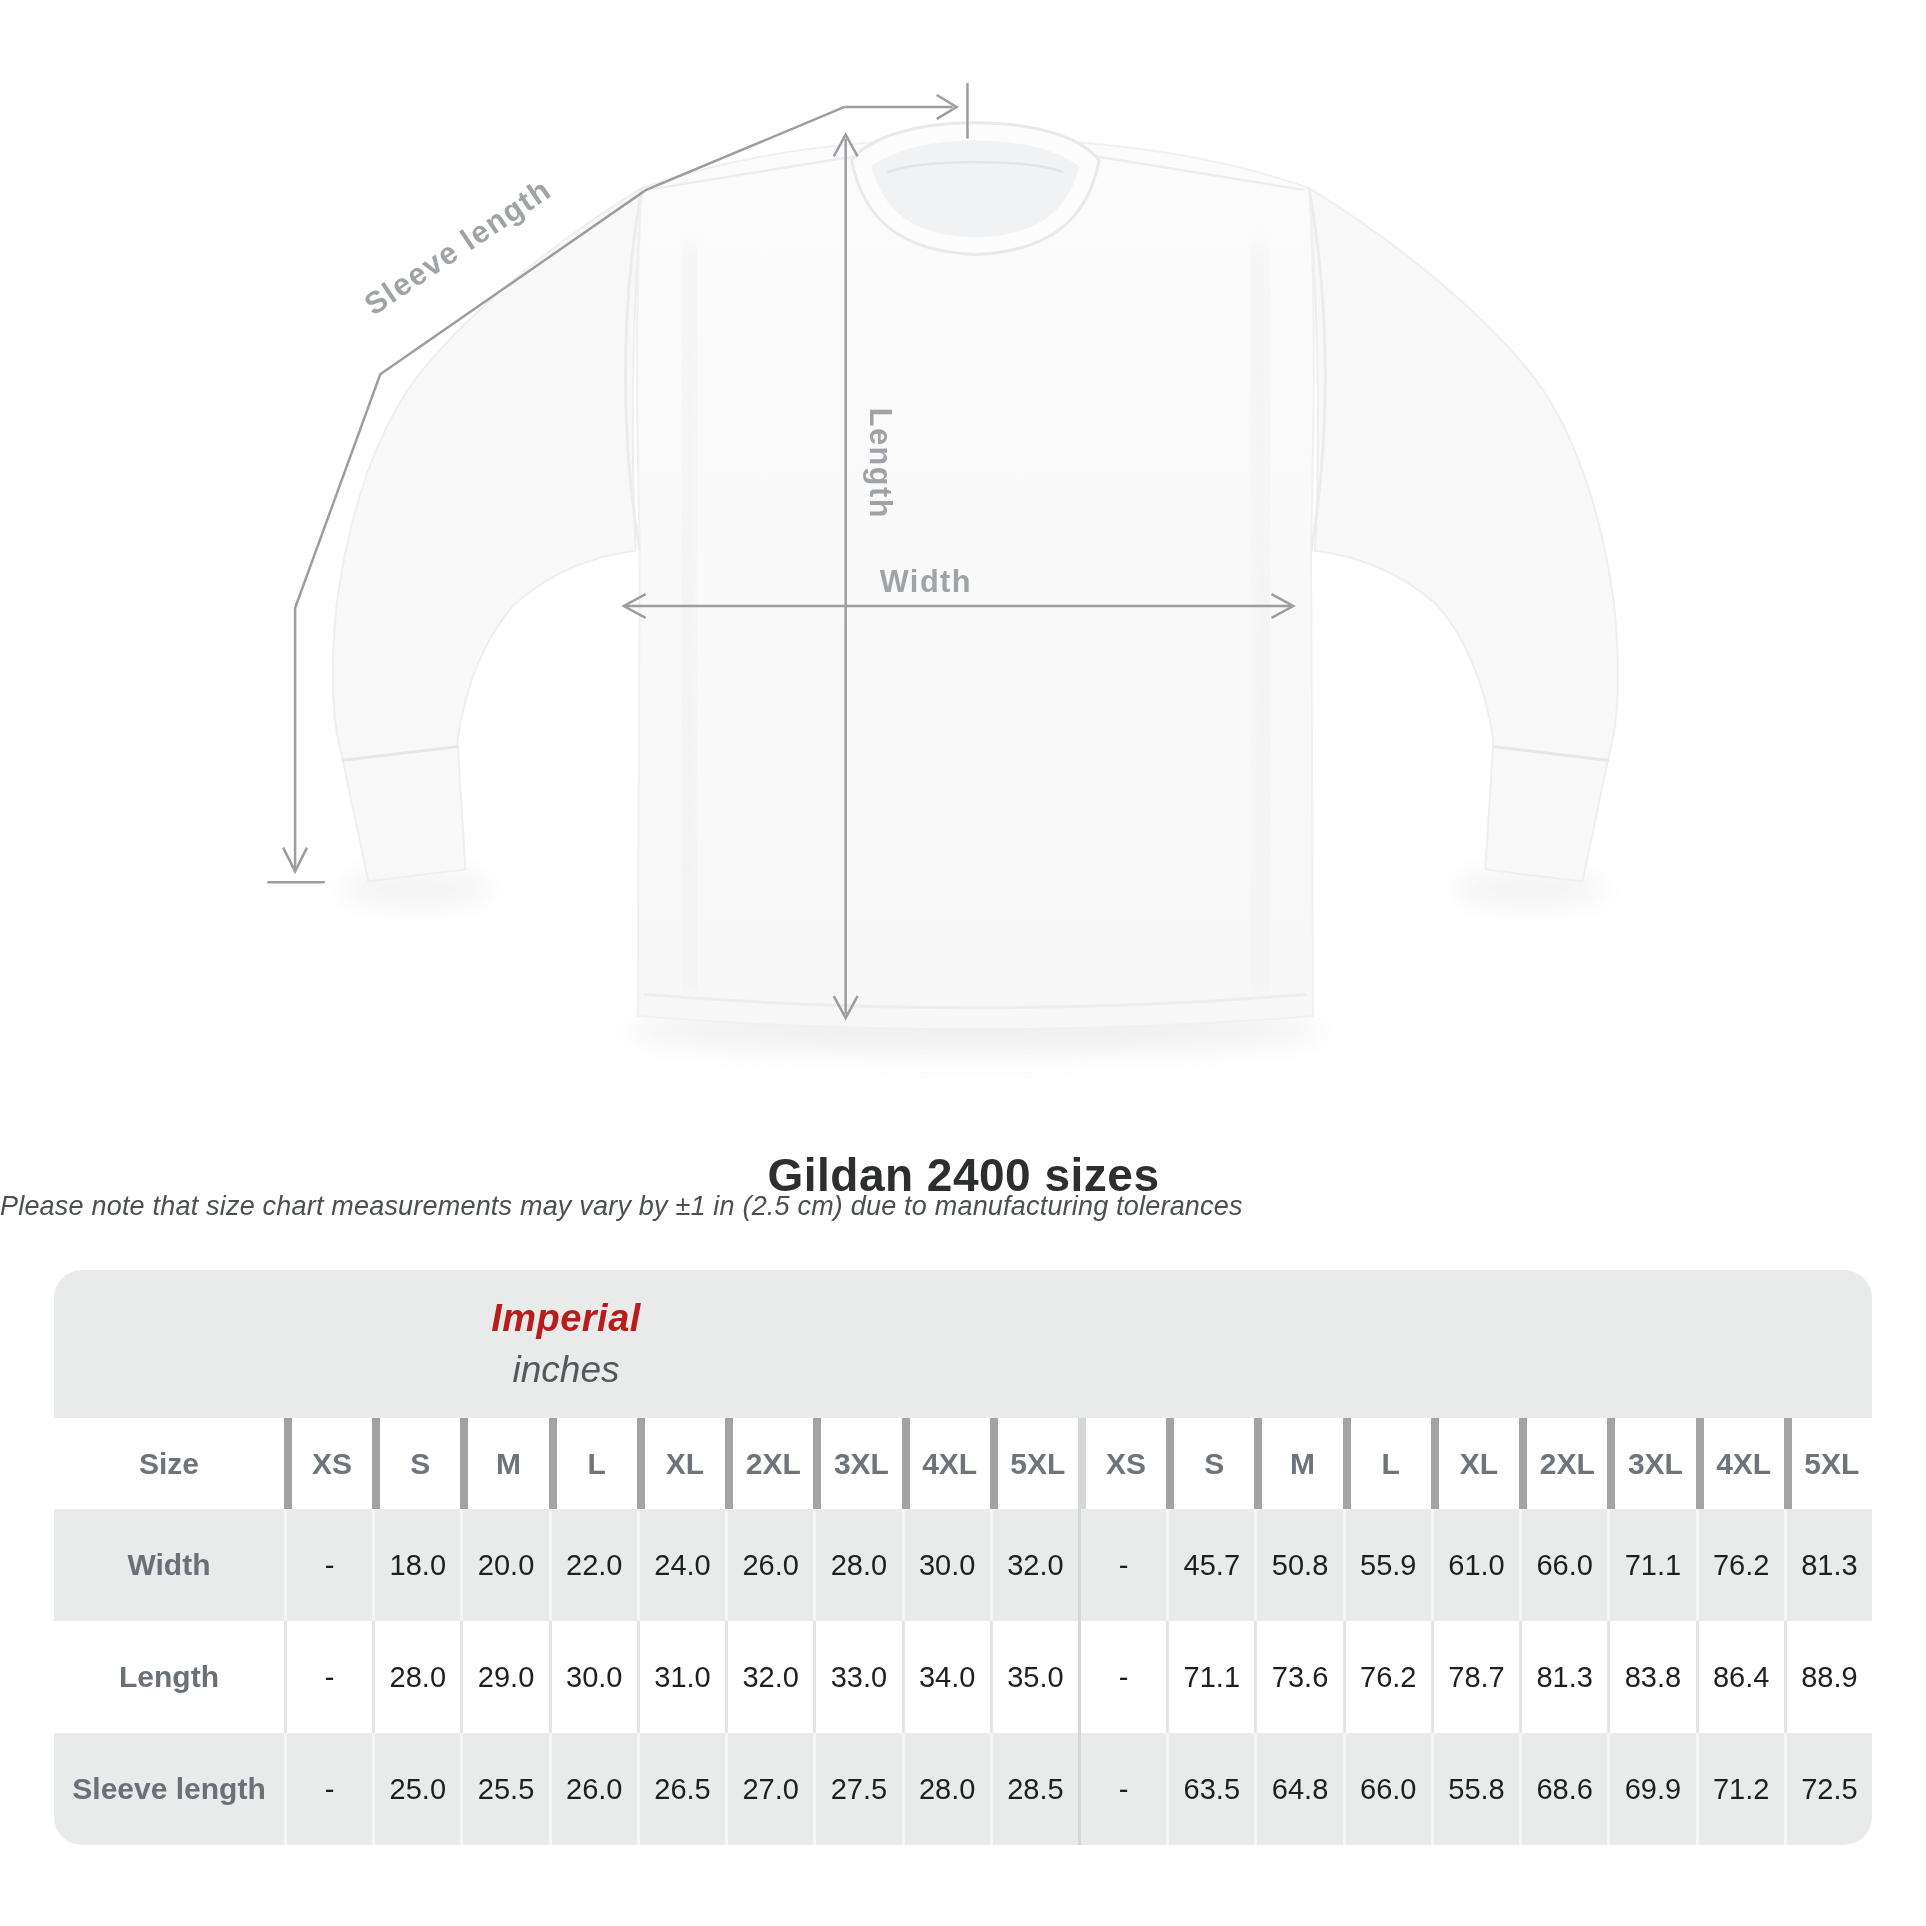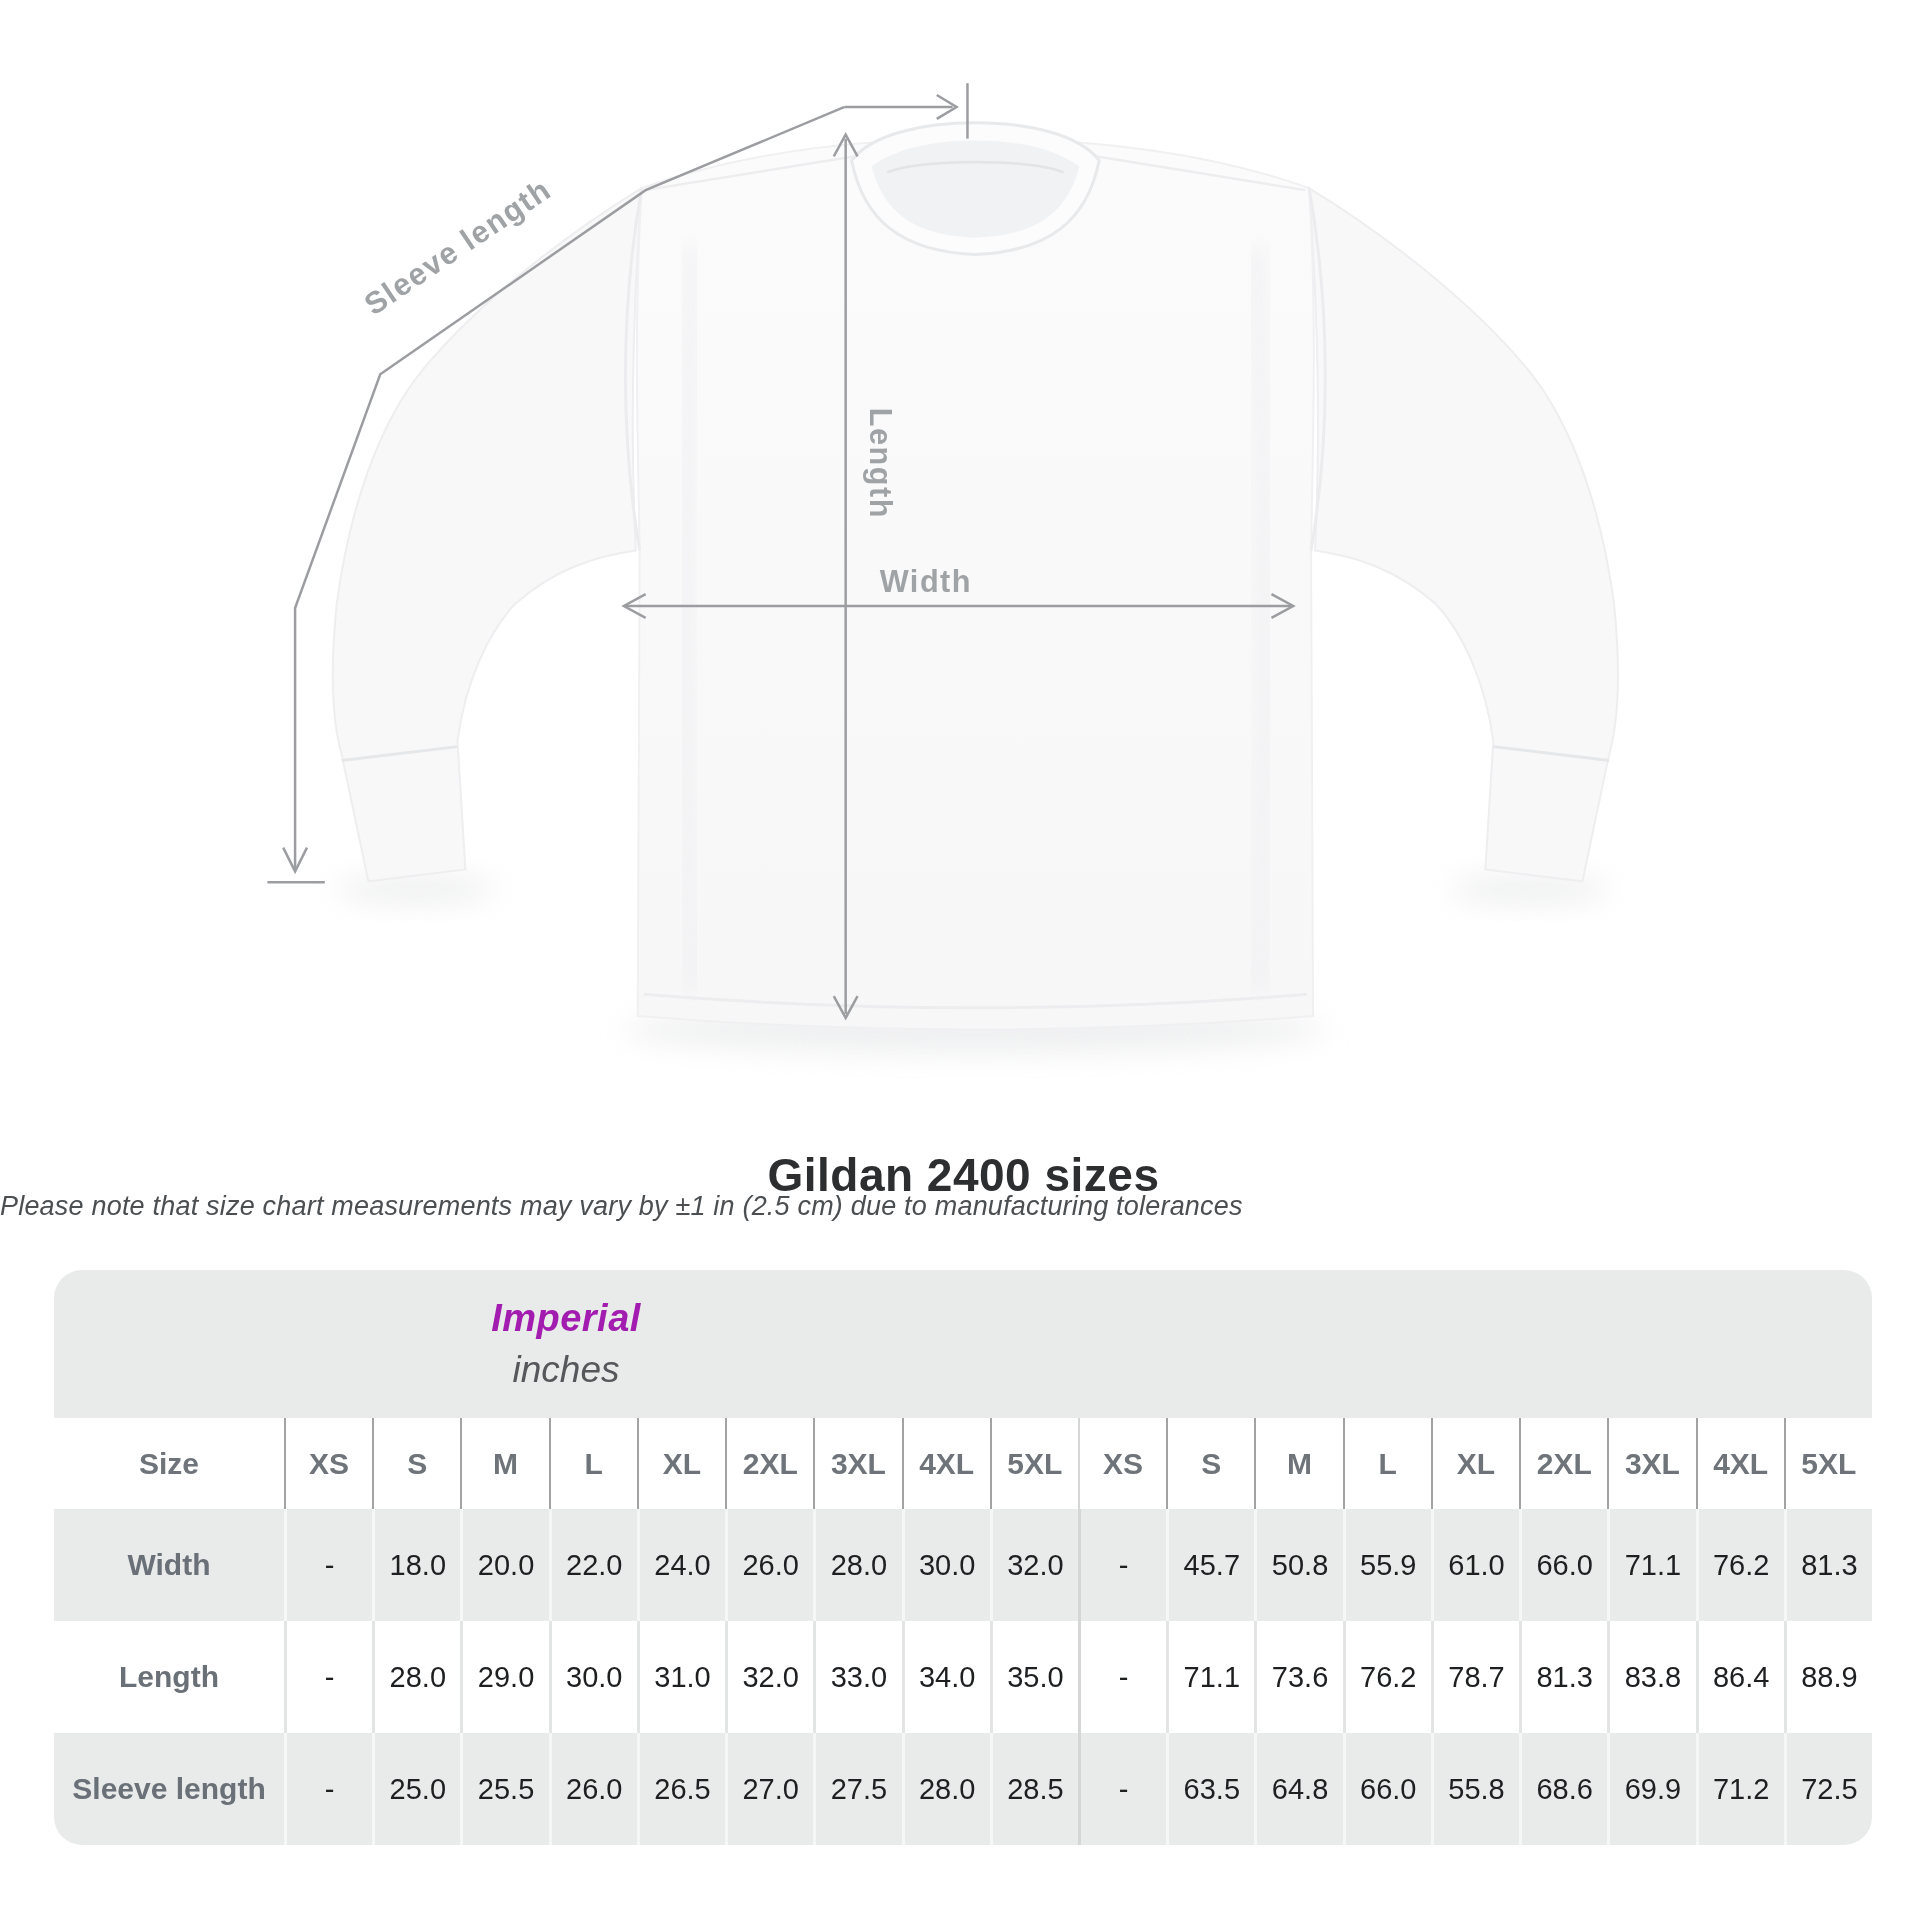--- a/index.html
+++ b/index.html
@@ -18,29 +18,29 @@
     font-size:27px;font-style:italic;color:#4c4f52;letter-spacing:0.2px;
   }
   .sizetable{
     position:absolute;left:54px;top:1270px;width:1818px;border-radius:28px;overflow:hidden;
   }
   .tr{display:grid;grid-template-columns:230px repeat(18,1fr);}
   .unit-row{background:#e9eaea;height:148px;}
   .unit-cell{display:flex;flex-direction:column;align-items:center;justify-content:center;gap:9px;}
   .unit-cell.imperial{grid-column:1 / span 10;}
   .unit-cell.metric{grid-column:11 / span 9;}
-  .unit-name{font-size:38px;font-weight:bold;font-style:italic;color:#a21caf;letter-spacing:0.5px;}
+  .unit-name{font-size:38px;font-weight:bold;font-style:italic;color:#b91c1c;letter-spacing:0.5px;}
   .unit-sub{font-size:37px;font-style:italic;color:#55585b;}
   .size-row{height:91px;background:#ffffff;}
   .data-row{height:112px;background:#ffffff;}
   .stripe{background:#e9eaea;}
   .td{display:flex;align-items:center;justify-content:center;font-size:29px;color:#1e1f21;}
   .lab{font-weight:bold;color:#697077;font-size:30px;}
   .size-row .td{font-weight:bold;color:#6e747a;font-size:30px;}
-  .size-row .td:not(:first-child){border-left:2px solid #a3a3a3;}
+  .size-row .td:not(:first-child){border-left:8px solid #a3a3a3;}
   .data-row .td:not(:first-child){border-left:3px solid #e3e4e4;}
   .data-row.stripe .td:not(:first-child){border-left:3px solid rgba(255,255,255,.55);}
   .tr .td:nth-child(11){border-left-color:#d5d6d7 !important;}
 </style>
 </head>
 <body>
 
 <div class="canvas">
 
   <svg class="diagram" width="1927" height="1927" viewBox="0 0 1946 1946">

